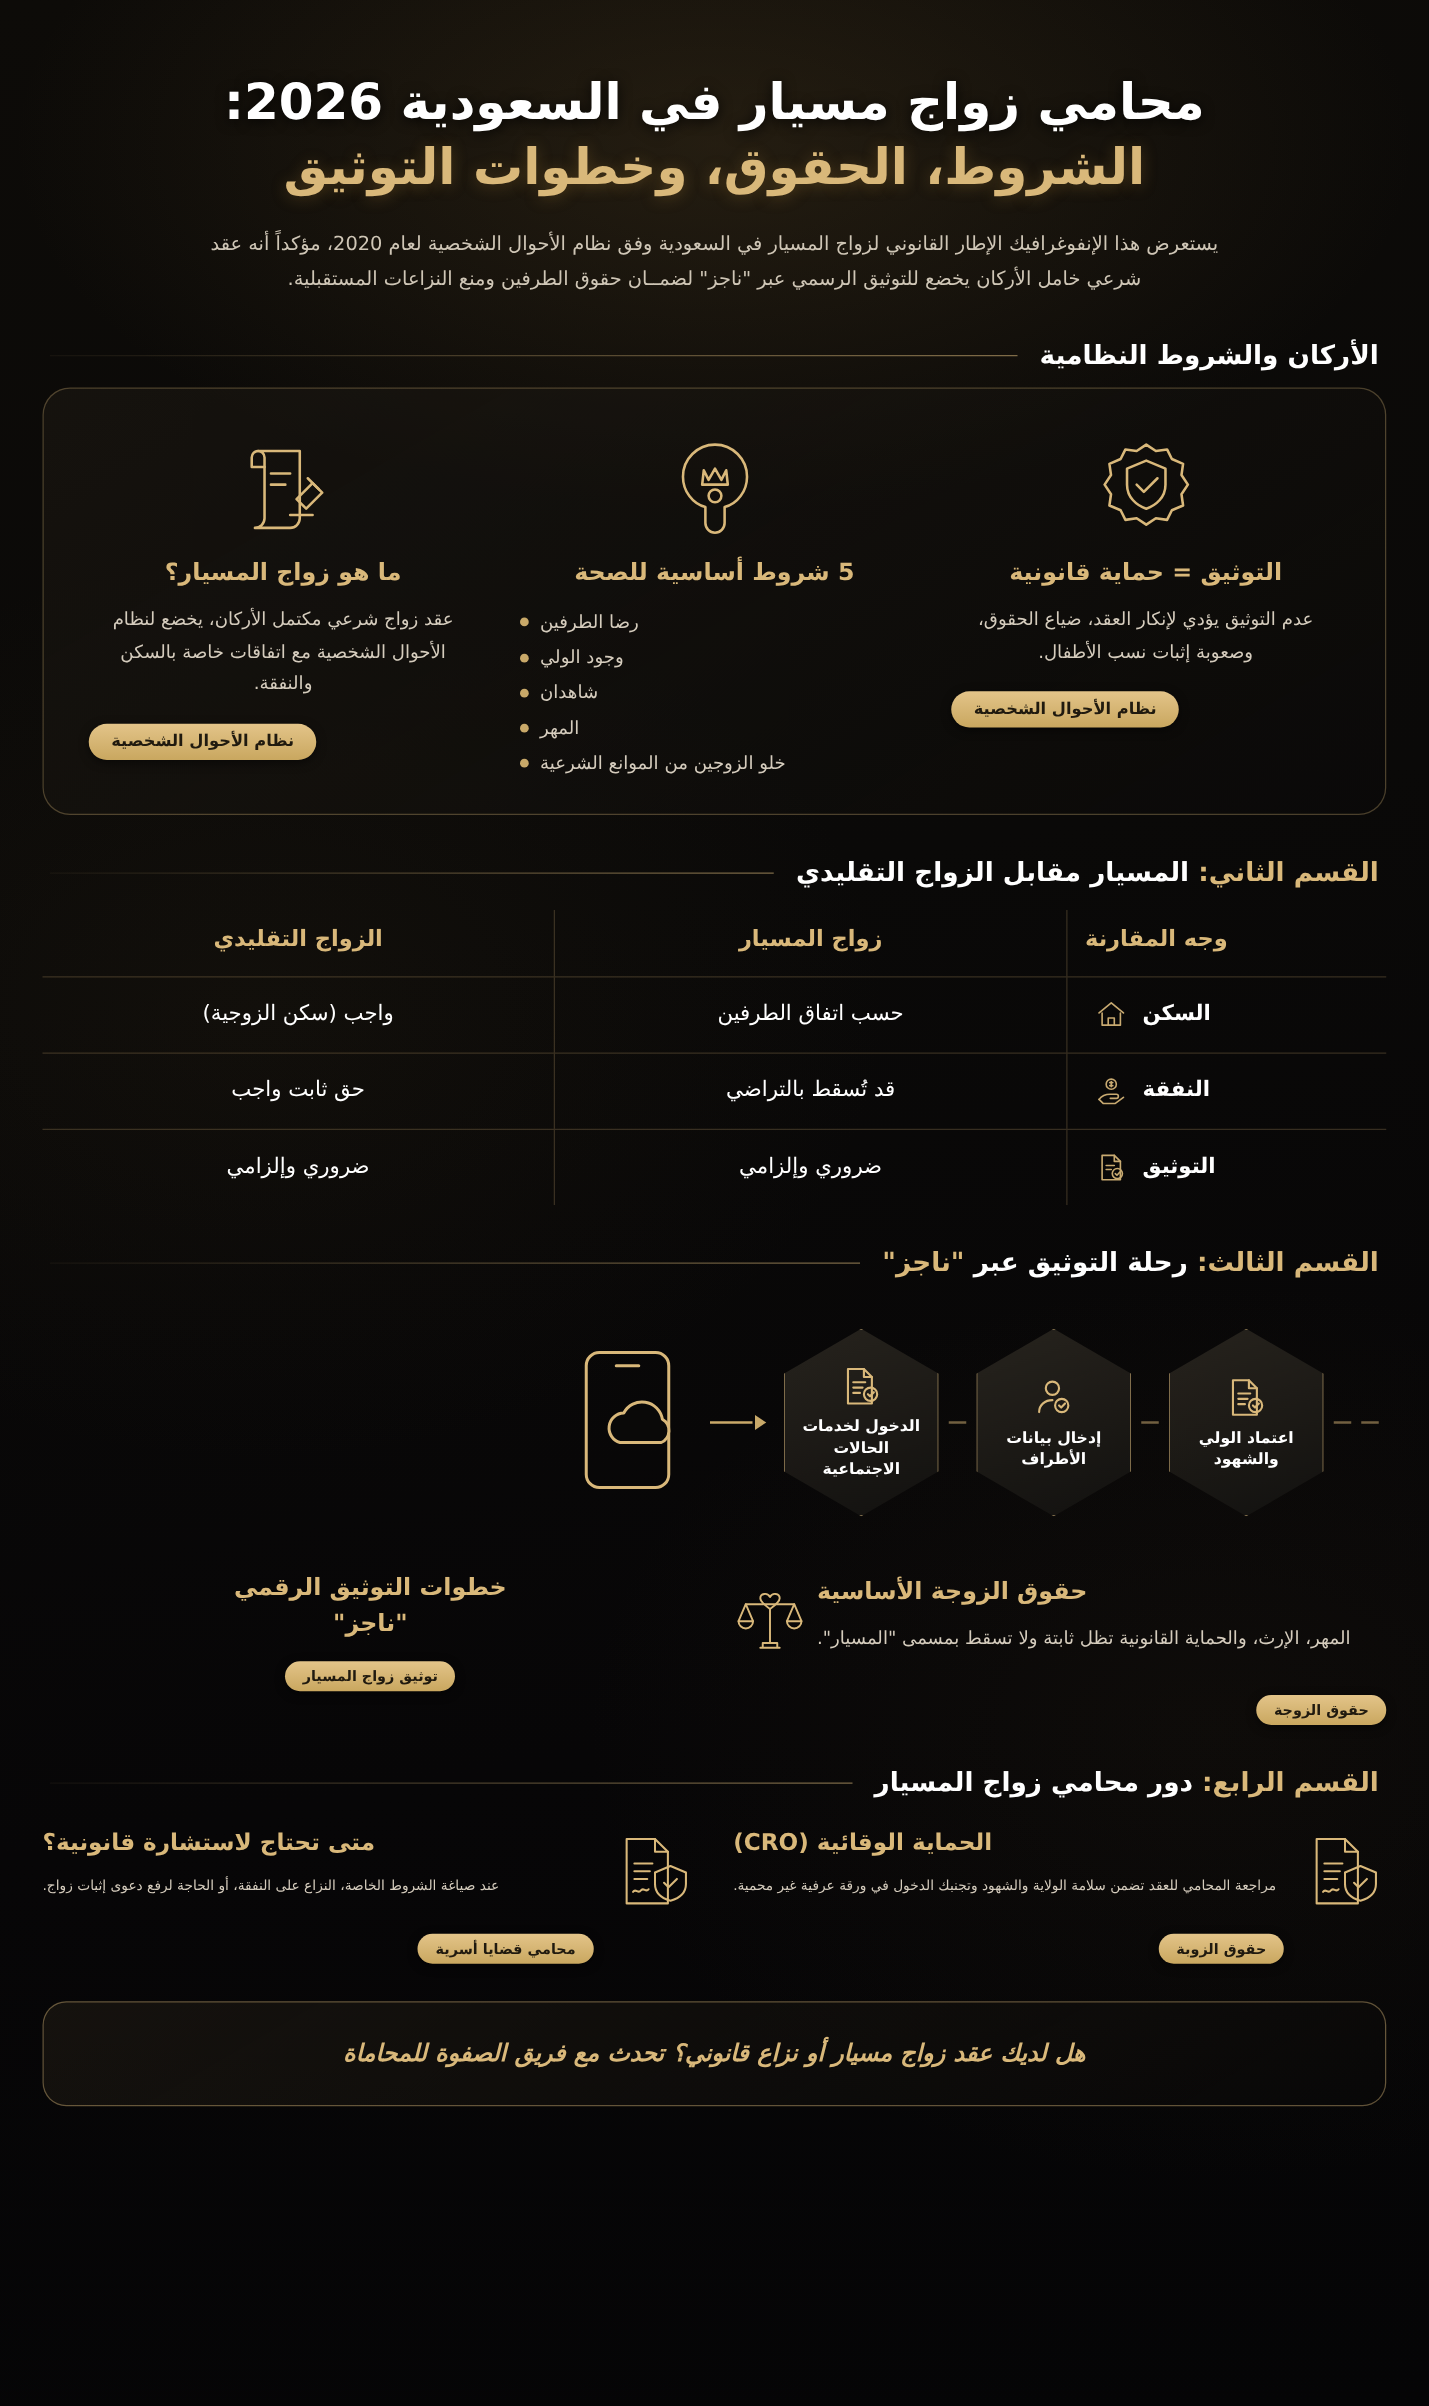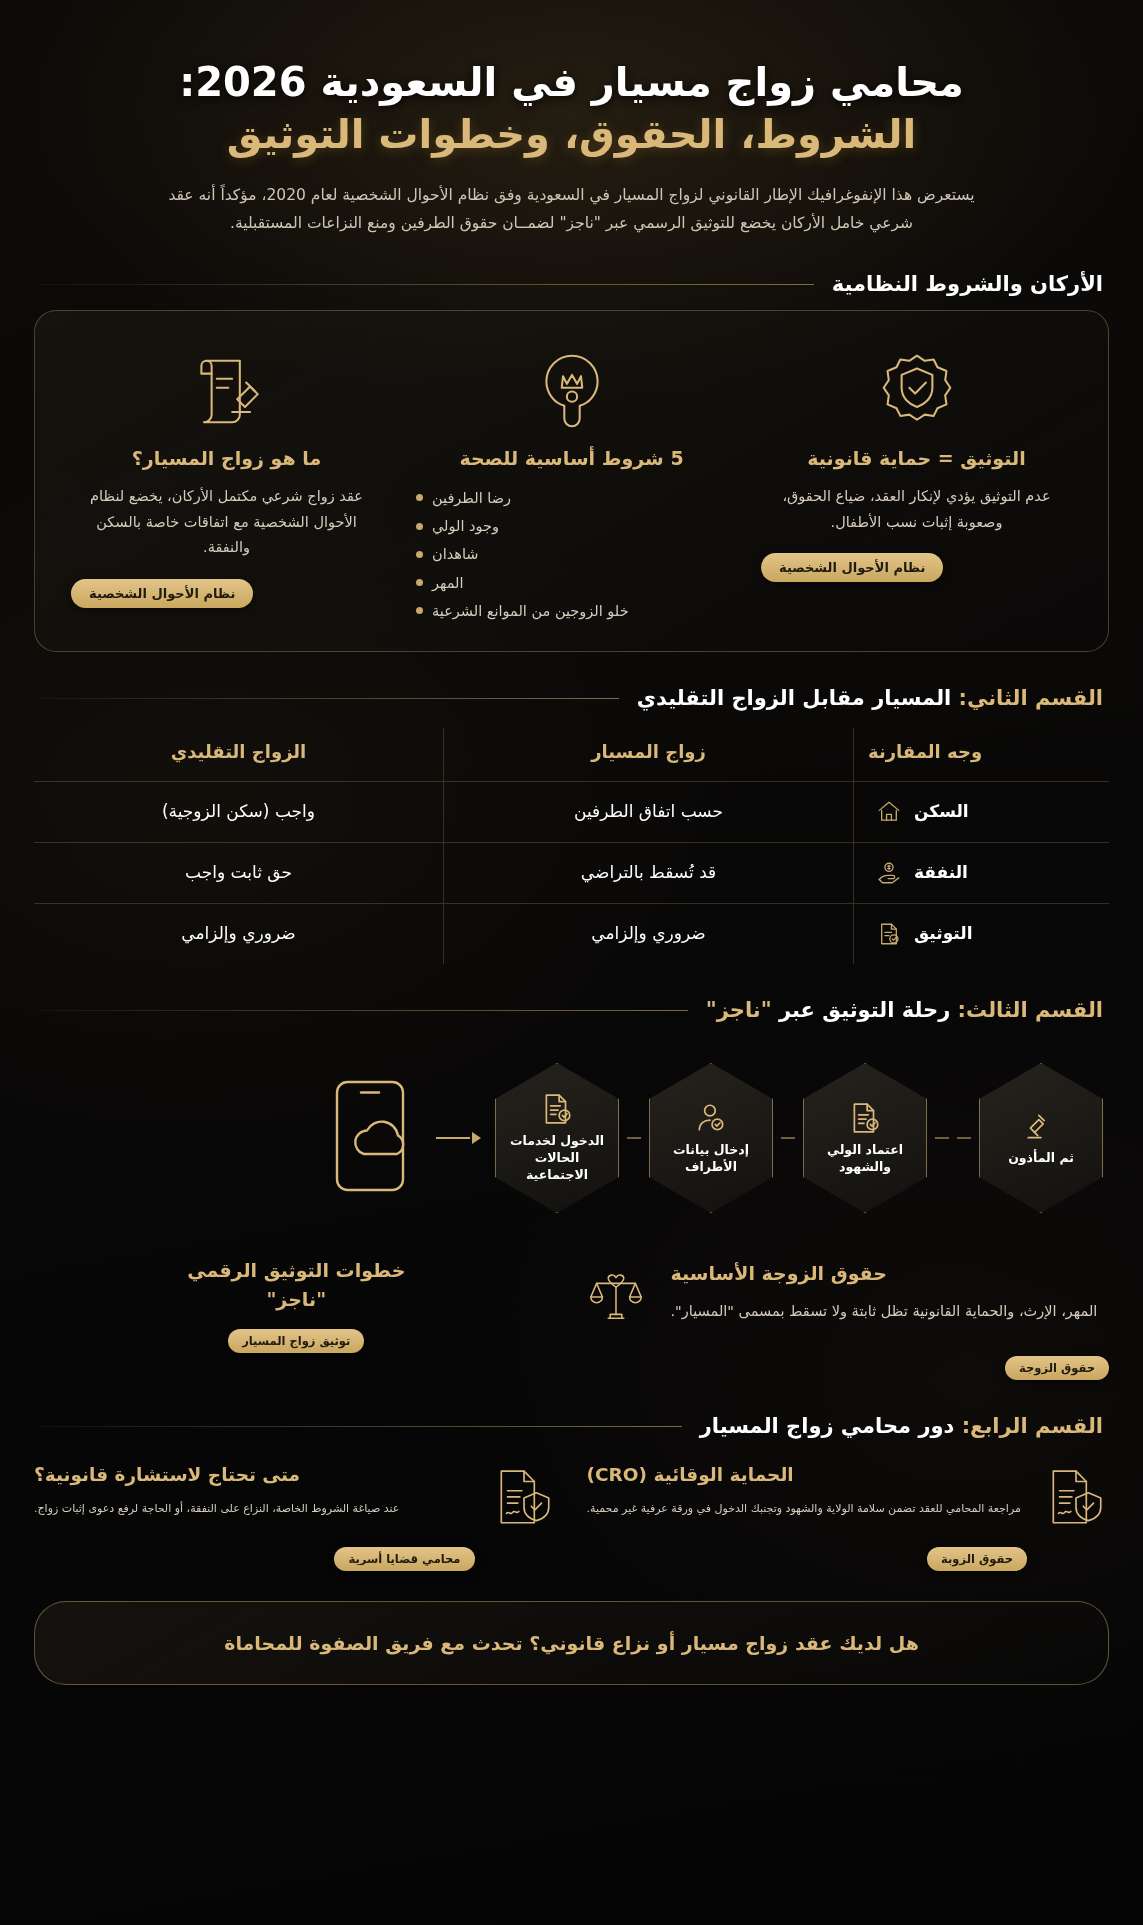--- a/index.html
+++ b/index.html
@@ -130,21 +130,21 @@
     width:0;height:0;border-top:6px solid transparent;border-bottom:6px solid transparent;
     border-left:9px solid #c9a969;
   }
   .phone { flex:0 0 auto; margin-right:4px; }
   .phone svg { width:96px; height:122px; }
 
   
   .duo { display:flex; gap:26px; margin-top:28px; align-items:flex-start; }
   .duo-col { flex:1; }
   .duo-col.left { padding-top:4px; }
-  .duo-card { display:flex; gap:24px; align-items:flex-start; justify-content:flex-end; }
+  .duo-card { display:flex; gap:7px; align-items:flex-start; justify-content:flex-end; }
   .duo-card .body { text-align:left; flex:1; }
   .duo-card h4 { font-size:19px; font-weight:700; color:#d9b87a; line-height:1.45; text-align:left; }
   .duo-card p { font-size:14.5px; line-height:1.8; color:#d5ccbd; margin-top:10px; text-align:left; }
   .duo-card .dico { width:62px; height:62px; flex:0 0 auto; margin-top:4px; }
   .duo-foot { display:flex; justify-content:flex-start; margin-top:12px; }
   .rcol { text-align:center; }
   .rcol h4 { font-size:19px; font-weight:700; color:#d9b87a; line-height:1.5; }
   .rcol .pill { margin-top:16px; }
 
   
@@ -153,24 +153,25 @@
   .law-card .dico { width:66px; height:66px; flex:0 0 auto; margin-top:4px; }
   .law-card .body { flex:1; text-align:left; }
   .law-card h4 { font-size:18.5px; font-weight:700; color:#d9b87a; line-height:1.45; }
   .law-card p { font-size:11px; line-height:1.82; color:#d5ccbd; margin-top:10px; }
   .law-foot { display:flex; justify-content:flex-start; margin-top:10px; }
 
   
   .cta {
     margin:30px 0 0;
     border:1px solid rgba(217,184,122,.42);
-    border-radius:32px;
+    border-radius:19px;
     padding:26px 30px;
     text-align:center;
     background:linear-gradient(150deg, rgba(34,29,21,.55), rgba(12,11,10,.3));
+    font-style:italic;
   }
   .cta p { font-size:19px; font-weight:700; color:#d9b87a; line-height:1.6; }
 
   svg { stroke:#d9b87a; fill:none; stroke-width:1.6; stroke-linecap:round; stroke-linejoin:round; }
 </style>
 </head>
 <body>
 
 <div class="header">
   <div class="title-l1">محامي زواج مسيار في السعودية 2026:</div>
@@ -308,28 +309,20 @@
     </div>
   </div>
 
   <div class="sec-head">
     <div class="txt"><span class="hl">القسم الثالث:</span><span> رحلة التوثيق عبر </span><span class="hl">"ناجز"</span></div>
     <div class="rule"></div>
   </div>
 
   <div class="flow">
 
-    <div class="hex">
-      <svg class="hico" viewBox="0 0 32 32">
-          <path d="M6 18l8-8 4 4-8 8Z"></path>
-          <path d="M14 6l5 5M9 21l4 4"></path>
-          <path d="M4 27h12"></path>
-        </svg>
-      <span>ثم المأذون</span>
-    </div>
     <div class="connector"></div>
 
     <div class="connector"></div>
 
     <div class="hex">
       <svg class="hico" viewBox="0 0 32 32">
           <path d="M6 3h12l6 6v20H6Z"></path>
           <path d="M18 3v6h6"></path>
           <path d="M10 13h9M10 17h7M10 21h5"></path>
           <circle cx="23" cy="22" r="5"></circle>

